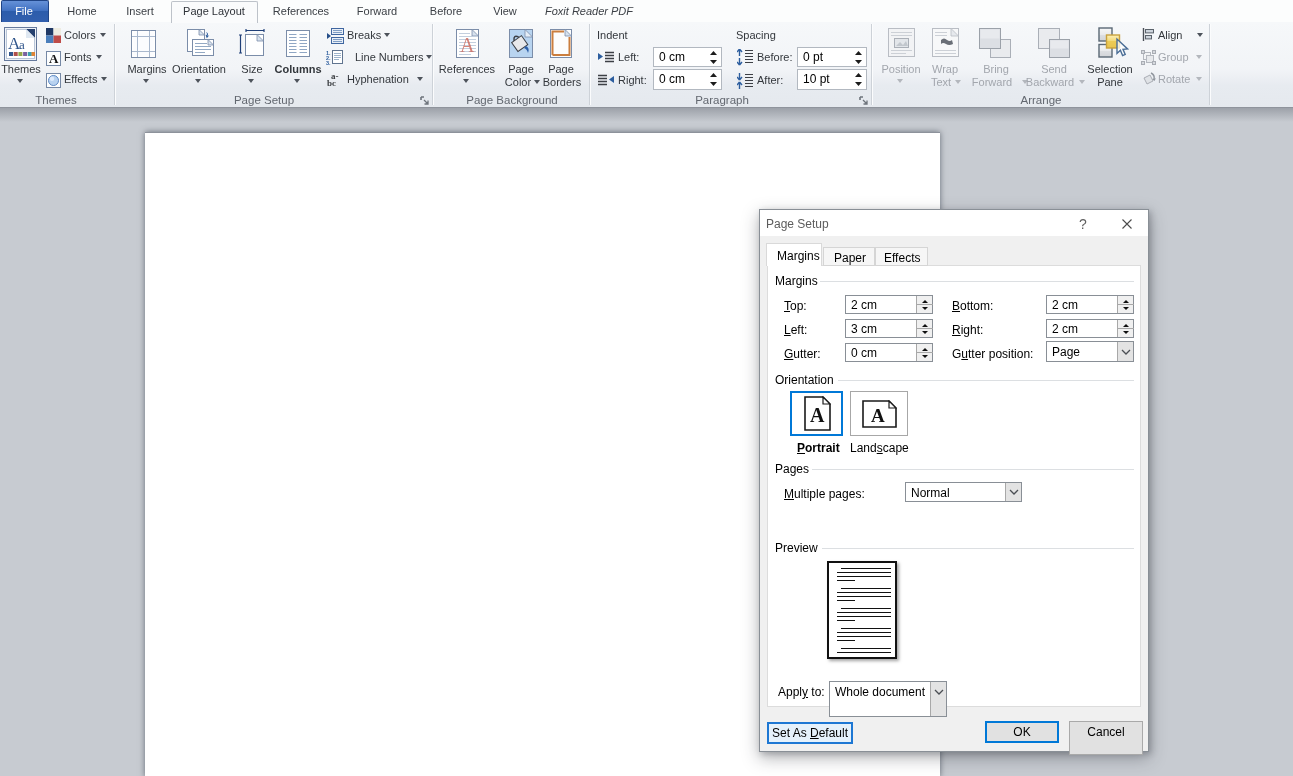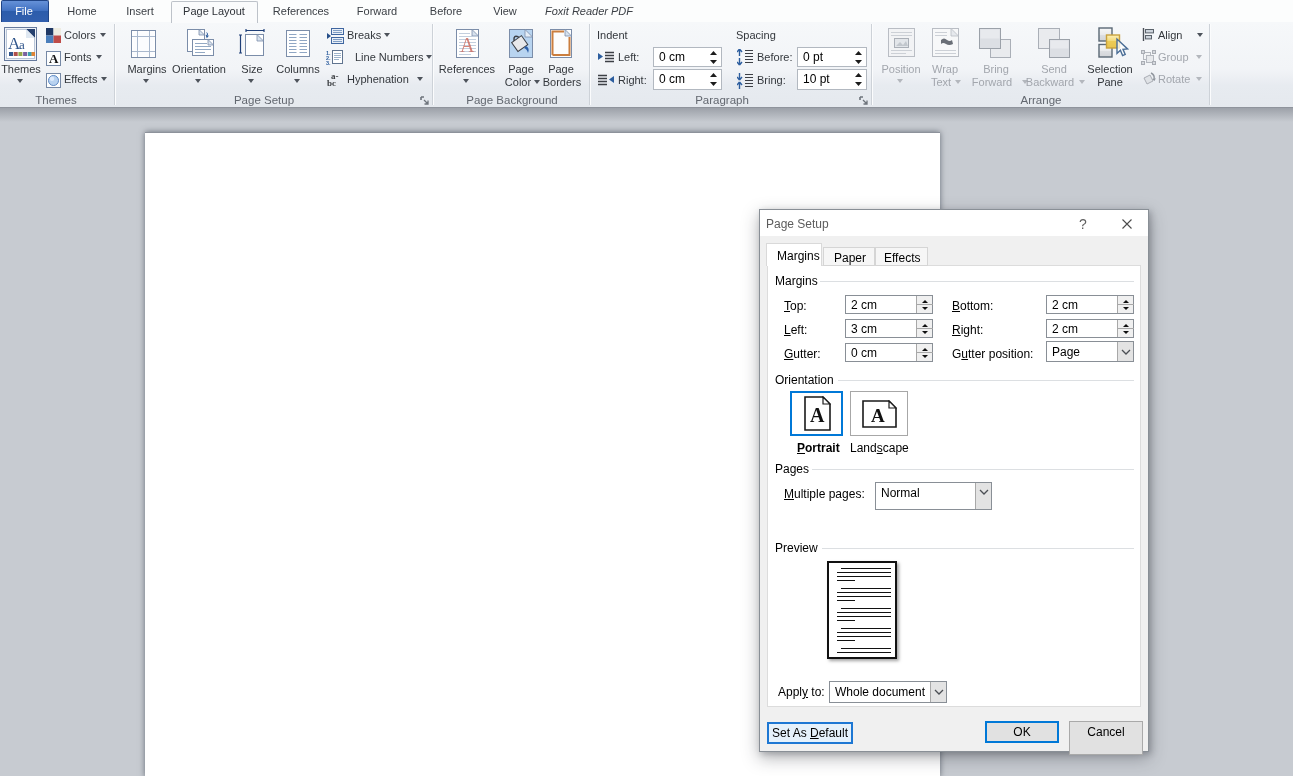--- a/index.html
+++ b/index.html
@@ -122,21 +122,21 @@
 <rect x="7.5" y="5.5" width="18" height="21" fill="#fff" stroke="#7b8da9"></rect>
 <path d="M19,5.5 L25.5,12 L19,12 Z" fill="#d7e2ee" stroke="#7b8da9" stroke-width="0.8"></path>
 </svg>
 <div class="t c" style="left:252px;top:63px;">Size</div>
 <div class="a dn" style="left:248px;top:79px;"></div>
 <svg class="a" style="left:286px;top:30px;" width="24" height="27">
 <rect x="0.5" y="0.5" width="23" height="26" fill="#fff" stroke="#7b8da9"></rect>
 <path d="M3,4.5 h7.5 M3,7.5 h7.5 M3,10.5 h7.5 M3,13.5 h7.5 M3,16.5 h7.5 M3,19.5 h7.5 M3,22.5 h7.5" stroke="#8fa6c4" stroke-width="1"></path>
 <path d="M13.5,4.5 h7.5 M13.5,7.5 h7.5 M13.5,10.5 h7.5 M13.5,13.5 h7.5 M13.5,16.5 h7.5 M13.5,19.5 h7.5 M13.5,22.5 h7.5" stroke="#8fa6c4" stroke-width="1"></path>
 </svg>
-<div class="t c" style="left:298px;top:63px;">Columns</div>
+<div class="t c" style="left:298px;top:63px;font-weight:bold;">Columns</div>
 <div class="a dn" style="left:294px;top:79px;"></div>
 <svg class="a" style="left:327px;top:28px;" width="17" height="16">
 <path d="M0,5 L4,8 L0,11 Z" fill="#274f89"></path>
 <rect x="4.5" y="0.5" width="12" height="6" fill="#e8eef6" stroke="#3f66a0"></rect>
 <path d="M6,2.5 h9 M6,4.5 h9" stroke="#7f9dc4" stroke-width="1"></path>
 <rect x="4.5" y="9.5" width="12" height="6" fill="#e8eef6" stroke="#3f66a0"></rect>
 <path d="M6,11.5 h9 M6,13.5 h9" stroke="#7f9dc4" stroke-width="1"></path>
 </svg>
 <div class="t" style="left:347px;top:29px;">Breaks</div>
 <div class="a dn" style="left:384px;top:33px;"></div>
@@ -221,21 +221,21 @@
   <svg class="a" style="right:3px;top:2px;" width="9" height="15">
       <path d="M4.5,1 L8,5 L1,5 Z" fill="#1c1c1c"></path>
       <path d="M4.5,14 L1,10 L8,10 Z" fill="#1c1c1c"></path>
     </svg>
 </div>
 <svg class="a" style="left:737px;top:73px;" width="17" height="17">
 <path d="M2.5,0 L2.5,7 M2.5,7 L0,4 M2.5,7 L5,4" stroke="#2c5d9e" stroke-width="1.4" fill="none"></path>
 <path d="M2.5,16 L2.5,9 M2.5,9 L0,12 M2.5,9 L5,12" stroke="#2c5d9e" stroke-width="1.4" fill="none"></path>
 <path d="M8,1.5 h8 M8,4.5 h8 M8,7.5 h8 M8,10.5 h8 M8,13.5 h8" stroke="#3c3f45" stroke-width="1.2"></path>
 </svg>
-<div class="t" style="left:757px;top:74px;">Bring:</div>
+<div class="t" style="left:757px;top:74px;">After:</div>
 <div class="fld" style="left:797px;top:69px;width:70px;height:21px;border-color:#b2b8c0;">
   <span class="fldtxt" style="top:2px;">10 pt</span>
   <svg class="a" style="right:3px;top:2px;" width="9" height="15">
       <path d="M4.5,1 L8,5 L1,5 Z" fill="#1c1c1c"></path>
       <path d="M4.5,14 L1,10 L8,10 Z" fill="#1c1c1c"></path>
     </svg>
 </div>
 
 <svg class="a" style="left:888px;top:28px;" width="27" height="29">
 <rect x="0.5" y="0.5" width="26" height="28" fill="#f2f3f5" stroke="#b9bdc4"></rect>
@@ -403,21 +403,21 @@
 <path d="M27,1 L27,8 L34,8 Z" fill="#fff" stroke="#1a1a1a" stroke-width="1.2"></path>
 <text x="9" y="22" font-family="Liberation Serif,serif" font-size="19" font-weight="bold" fill="#111">A</text>
 </svg>
 </div>
 <div class="dlab" style="left:37px;top:231px;font-weight:bold;"><u>P</u>ortrait</div>
 <div class="dlab" style="left:90px;top:231px;">Land<u>s</u>cape</div>
 
 <div class="dlab" style="left:15px;top:252px;">Pages</div>
 <div class="rule" style="left:52px;top:259px;width:322px;"></div>
 <div class="dlab" style="left:24px;top:277px;"><u>M</u>ultiple pages:</div>
-<div class="fld" style="left:115px;top:272px;width:117px;height:28px;">
+<div class="fld" style="left:145px;top:272px;width:117px;height:20px;">
       <span class="fldtxt" style="top:3px;">Normal</span>
       <span class="spin" style="background:#e3e3e3;"><svg width="16" height="18">
           <path d="M4,7 L8,11 L12,7" fill="none" stroke="#4b4f54" stroke-width="1.3"></path>
         </svg></span>
     </div>
 
 <div class="dlab" style="left:15px;top:331px;">Preview</div>
 <div class="rule" style="left:62px;top:338px;width:312px;"></div>
 <div class="a" style="left:67px;top:351px;width:70px;height:98px;background:#fff;border:2px solid #111;box-shadow:2px 2px 3px rgba(90,90,90,0.55);">
 <svg width="66" height="94">
@@ -425,21 +425,21 @@
 <path d="M12,5.5 h50 M8,9.5 h54 M8,13.5 h54 M8,17.5 h18"></path>
 <path d="M12,25.5 h50 M8,29.5 h54 M8,33.5 h54 M8,37.5 h18"></path>
 <path d="M12,45.5 h50 M8,49.5 h54 M8,53.5 h54 M8,57.5 h18"></path>
 <path d="M12,65.5 h50 M8,69.5 h54 M8,73.5 h54 M8,77.5 h18"></path>
 <path d="M12,85.5 h50 M8,89.5 h54"></path>
 </g>
 </svg>
 </div>
 
 <div class="dlab" style="left:18px;top:475px;">Appl<u>y</u> to:</div>
-<div class="fld" style="left:69px;top:471px;width:118px;height:22px;">
+<div class="fld" style="left:69px;top:471px;width:118px;height:36px;">
       <span class="fldtxt" style="top:3px;">Whole document</span>
       <span class="spin" style="background:#e3e3e3;"><svg width="16" height="19">
           <path d="M4,8 L8,12 L12,8" fill="none" stroke="#4b4f54" stroke-width="1.3"></path>
         </svg></span>
     </div>
 
 <div class="a" style="left:7px;top:512px;width:86px;height:22px;background:#e5f1fb;border:2px solid #1d77d3;text-align:center;font-size:12px;line-height:18px;">Set As <u>D</u>efault</div>
 <div class="a" style="left:225px;top:511px;width:74px;height:22px;background:#e1e1e1;border:2px solid #0078d7;text-align:center;font-size:12px;line-height:18px;">OK</div>
 <div class="a" style="left:309px;top:511px;width:74px;height:34px;background:#e1e1e1;border:1px solid #a9a9a9;text-align:center;font-size:12px;line-height:20px;">Cancel</div>
 </div>

